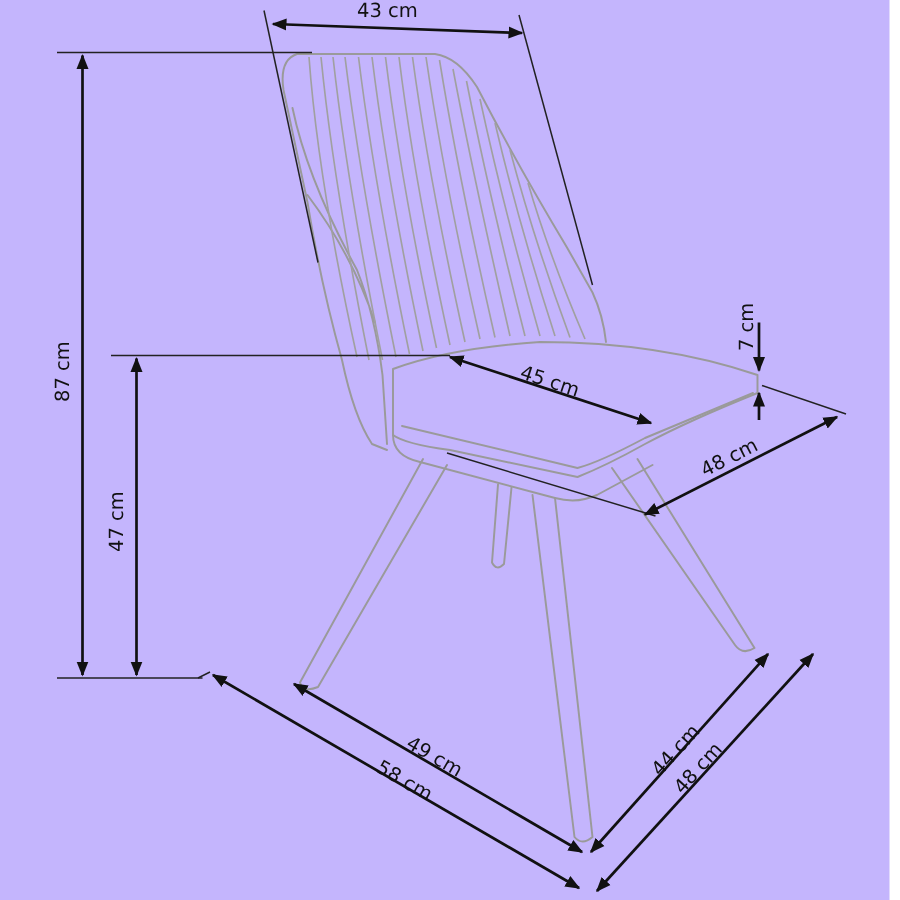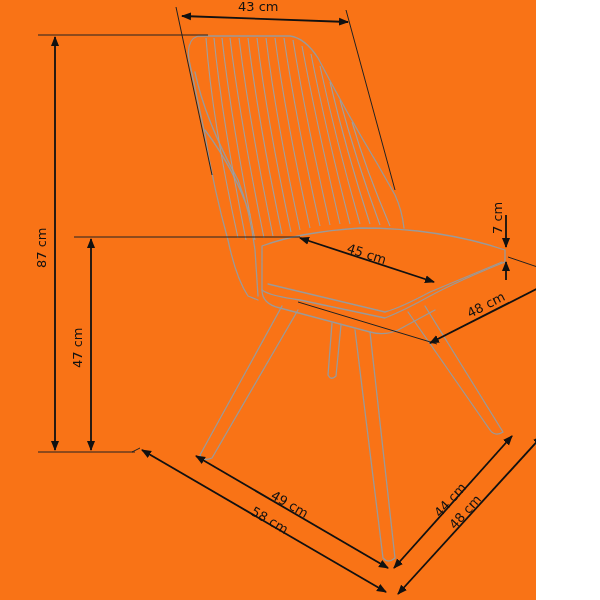--- a/index.html
+++ b/index.html
@@ -1,16 +1,16 @@
 <!DOCTYPE html>
 <html><head>
   <meta charset="utf-8">
   <style>
     html, body { margin: 0; padding: 0; background: #ffffff; }
-    #canvas { width: 536px; height: 600px; position: relative; overflow: hidden; background: #f97316; }
+    #canvas { width: 593px; height: 600px; position: relative; overflow: hidden; background: #c4b5fd; }
     svg { position: absolute; left: 0; top: 0; }
     .chair { fill: none; stroke: #9a9a9a; stroke-width: 1.3; stroke-linecap: round; stroke-linejoin: round; }
     .stripe { fill: none; stroke: #a0a0a0; stroke-width: 1.1; }
     .dim { stroke: #111111; stroke-width: 1.8; fill: none; }
     .ext { stroke: #222222; stroke-width: 1.0; fill: none; }
     .arrow { fill: #111111; }
     .lbl { font-family: "DejaVu Sans", sans-serif; font-size: 13px; fill: #111111; }
   </style>
 </head>
 <body>

